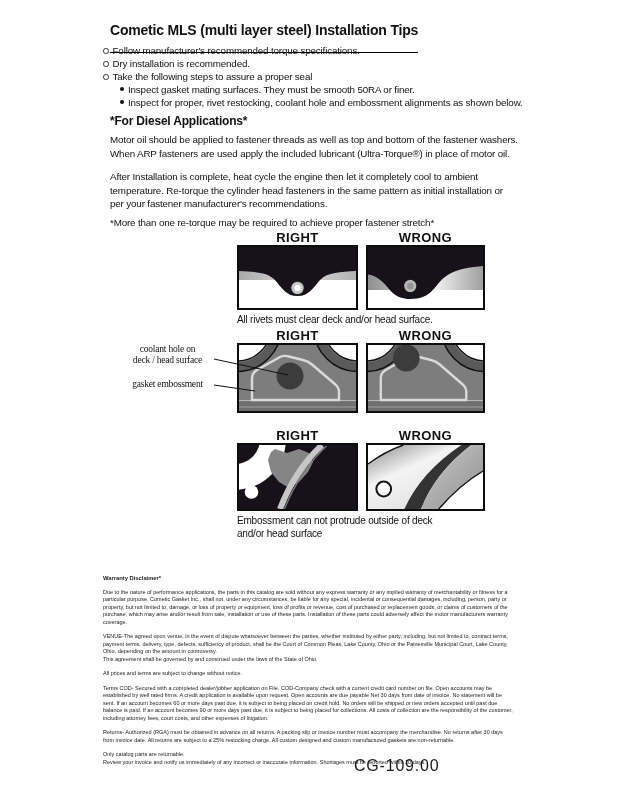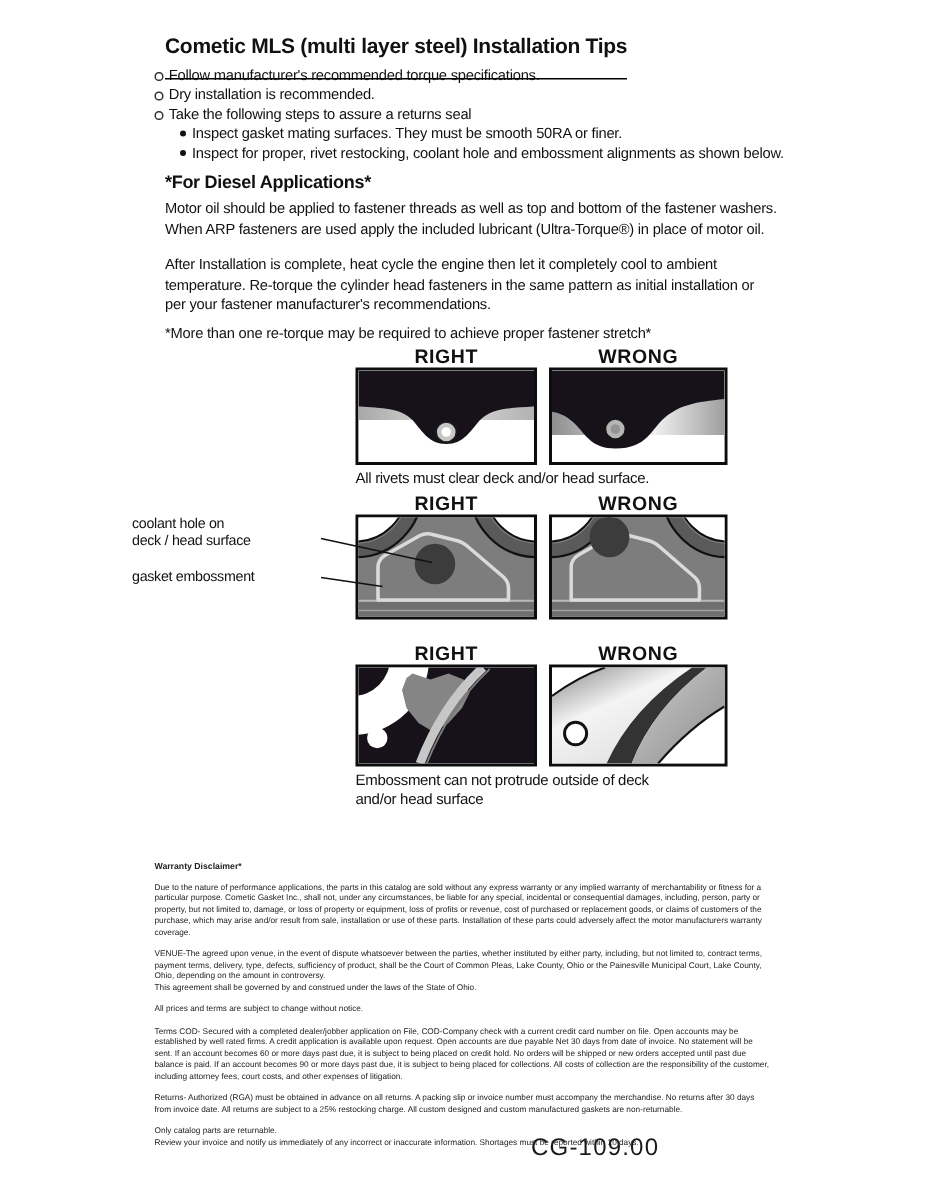--- a/index.html
+++ b/index.html
@@ -18,22 +18,22 @@
   #diesel-heading{left:110px;top:114px;font-size:12px;font-weight:700;letter-spacing:-0.2px;}
   .para{left:110px;font-size:9.8px;line-height:13.5px;letter-spacing:-0.15px;}
   #para1{top:133px;width:412px;}
   #para2{top:170px;width:400px;}
   #note{top:216px;width:420px;}
   .rw-label{width:121px;text-align:center;font-size:13px;font-weight:700;
             letter-spacing:0.4px;}
   .panel{box-sizing:border-box;border:2px solid #0d0d0d;background:#fff;}
   .panel svg{display:block;width:100%;height:100%;}
   .caption{font-size:10px;letter-spacing:-0.2px;line-height:12.5px;white-space:pre-line;}
-  .side-label{left:88px;width:111px;text-align:left;font-size:9.5px;line-height:11px;
-              letter-spacing:-0.2px;white-space:pre-line;}
+  .side-label{left:112px;width:111px;text-align:center;font-size:9.5px;line-height:11px;
+              letter-spacing:-0.2px;white-space:pre-line;font-family:Liberation Serif, serif;}
   #disclaimer{left:103px;top:575px;width:412px;font-size:5.5px;line-height:7.5px;
               letter-spacing:0;color:#222;}
   #disclaimer .dh{font-weight:700;font-size:5.8px;margin-bottom:6px;}
   #disclaimer p{margin:0 0 7px 0;white-space:pre-line;}
   #footer-code{left:354px;top:757px;font-size:16px;letter-spacing:0.8px;color:#1a1a1a;}
   #leader-lines{left:0;top:0;pointer-events:none;z-index:6;}
 </style>
 </head>
 <body>
 
@@ -45,21 +45,21 @@
     <div class="b-row">
       <span class="b-ring"></span>
       <span>Follow manufacturer's recommended torque specifications.</span>
     </div>
     <div class="b-row">
       <span class="b-ring"></span>
       <span>Dry installation is recommended.</span>
     </div>
     <div class="b-row">
       <span class="b-ring"></span>
-      <span>Take the following steps to assure a returns seal</span>
+      <span>Take the following steps to assure a proper seal</span>
     </div>
     <div class="b-row b-sub">
       <span class="b-dot"></span>
       <span>Inspect gasket mating surfaces.  They must be smooth 50RA or finer.</span>
     </div>
     <div class="b-row b-sub">
       <span class="b-dot"></span>
       <span>Inspect for proper, rivet restocking, coolant hole and embossment alignments as shown below.</span>
     </div>
   </div>

